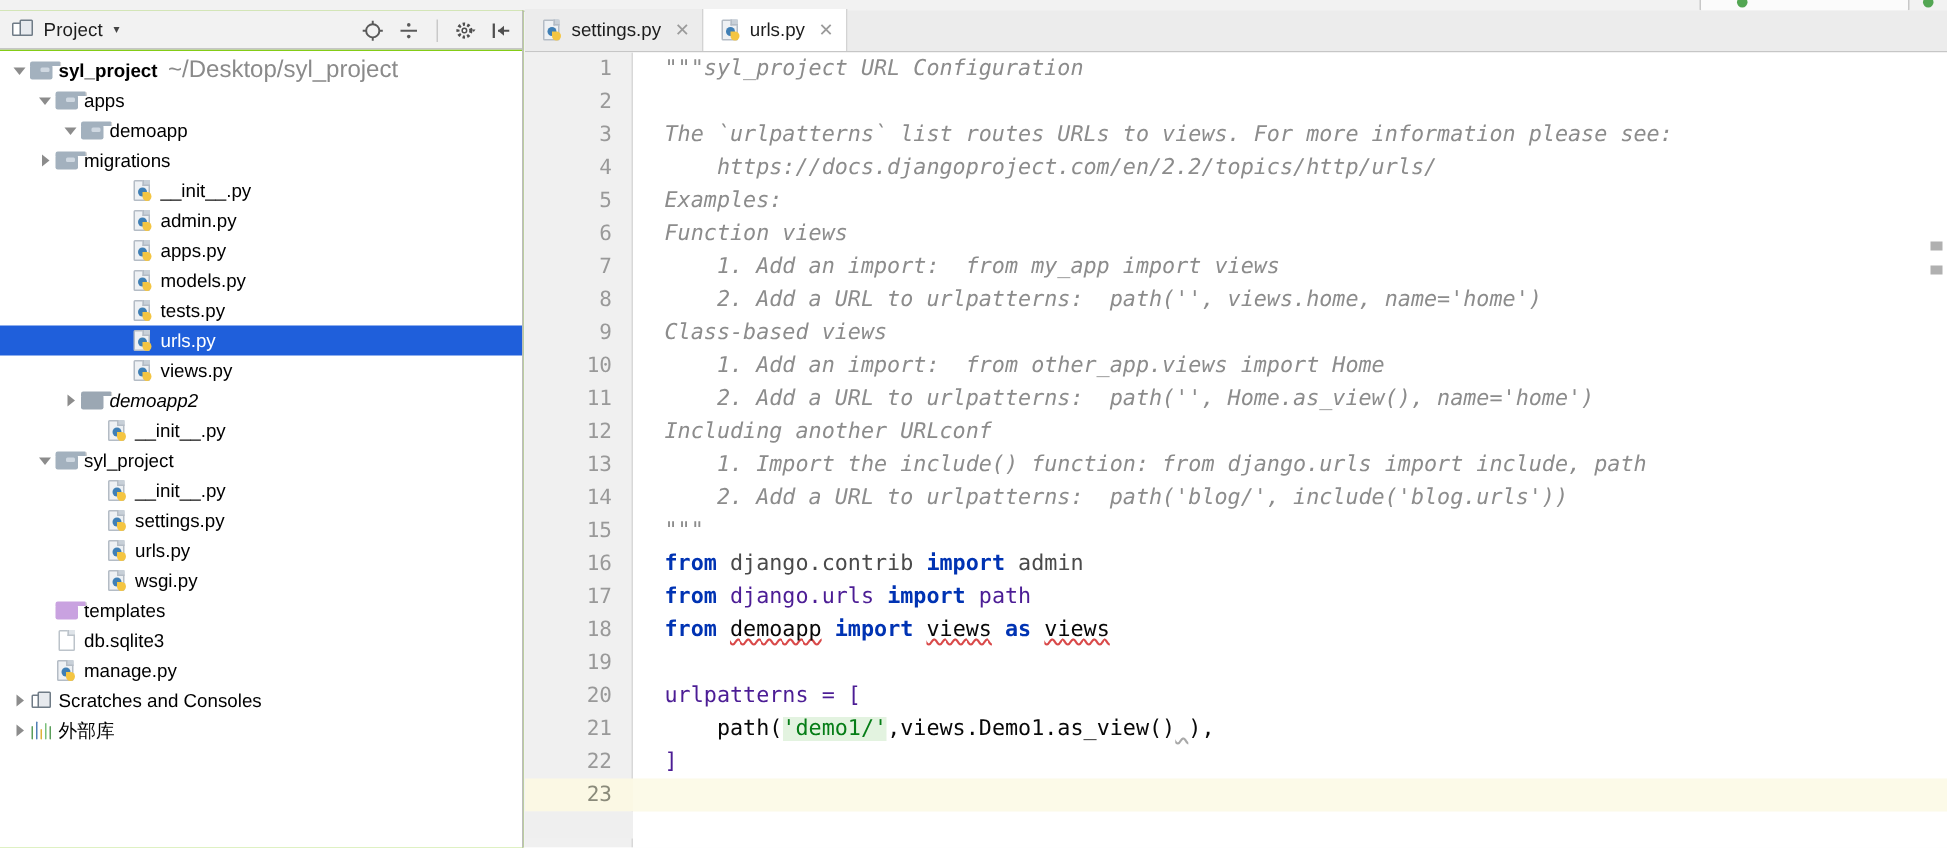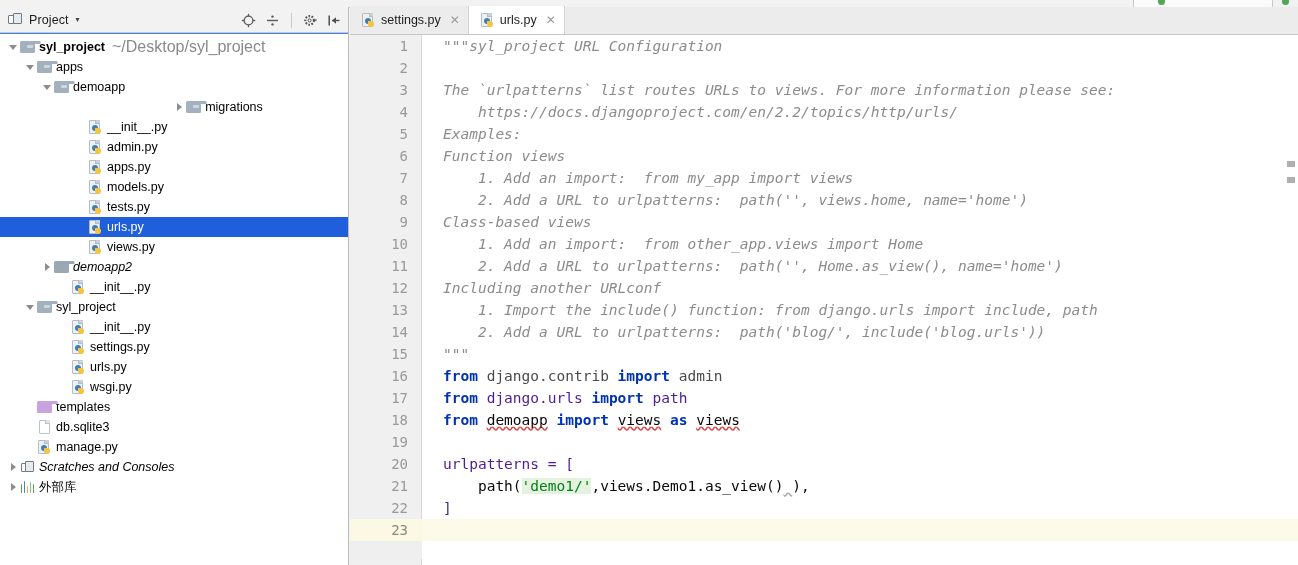--- a/index.html
+++ b/index.html
@@ -46,21 +46,21 @@
     border-radius: 50%;
     background: #53a653;
   }
 
   
   .left-pane {
     position: absolute;
     left: 0; top: 7px;
     width: 349px;
     height: 558px;
-    background: #3b82f6;
+    background: #84cc16;
     border-right: 1px solid #bcbcbc;
     box-sizing: border-box;
   }
 
   .pane-header {
     position: relative;
     height: 26px;
     background: #f2f2f2;
     border-bottom: 1px solid #c6c6c6;
     display: flex;
@@ -540,21 +540,21 @@
           <span class="arrow down"></span>
           <span class="icon-wrap">
             <span class="ic-folder">
               <span class="tab"></span>
               <span class="body"></span>
               <span class="sheen"></span>
             </span>
           </span>
           <span class="label">demoapp</span>
         </div>
-        <div class="row" style="padding-left: 89px; justify-content: center;">
+        <div class="row" style="padding-left: 25px;">
           <span class="arrow right"></span>
           <span class="icon-wrap">
             <span class="ic-folder">
               <span class="tab"></span>
               <span class="body"></span>
               <span class="sheen"></span>
             </span>
           </span>
           <span class="label">migrations</span>
         </div>
@@ -748,21 +748,21 @@
           <span class="icon-wrap">
             <span class="ic-py">
               <span class="page"></span>
               <span class="fold"></span>
               <span class="snakeB"></span>
               <span class="snakeY"></span>
             </span>
           </span>
           <span class="label">manage.py</span>
         </div>
-        <div class="row" style="padding-left: 8px; font-style: italic;">
+        <div class="row" style="padding-left: 8px;">
           <span class="arrow right"></span>
           <span class="icon-wrap">
             <span class="ic-scratch">
               <span class="a"></span>
               <span class="b"></span>
             </span>
           </span>
           <span class="label">Scratches and Consoles</span>
         </div>
         <div class="row" style="padding-left: 8px;">

